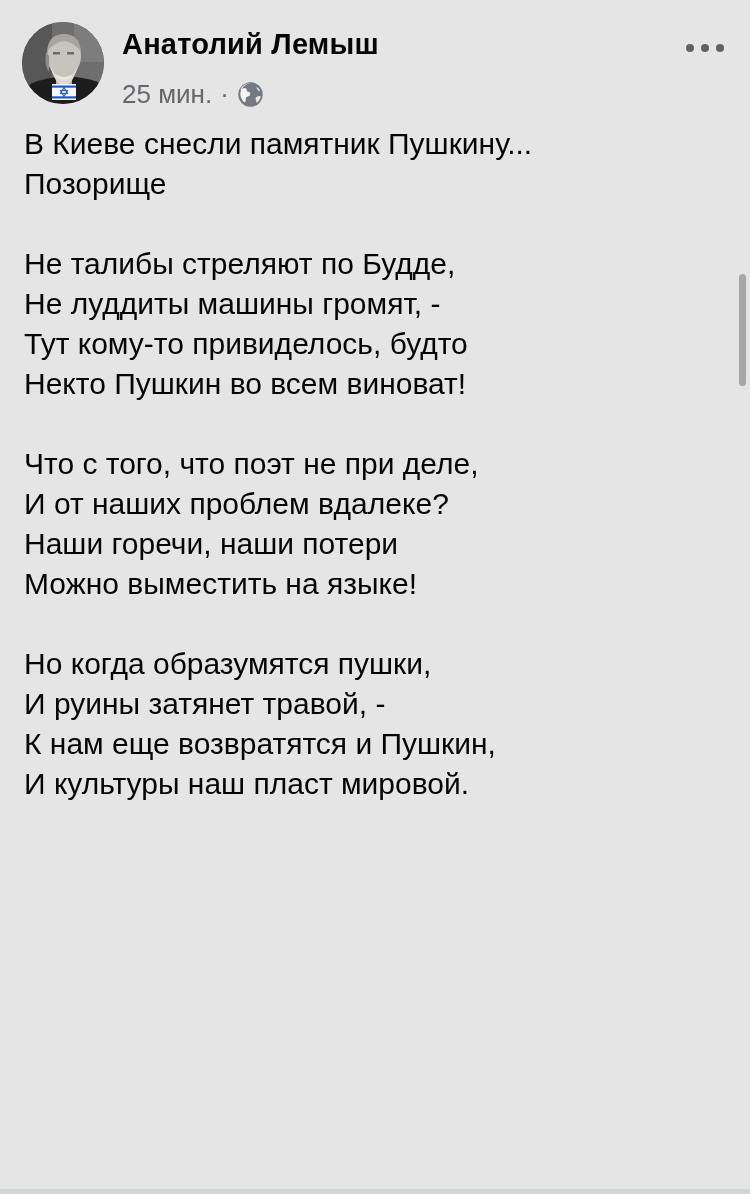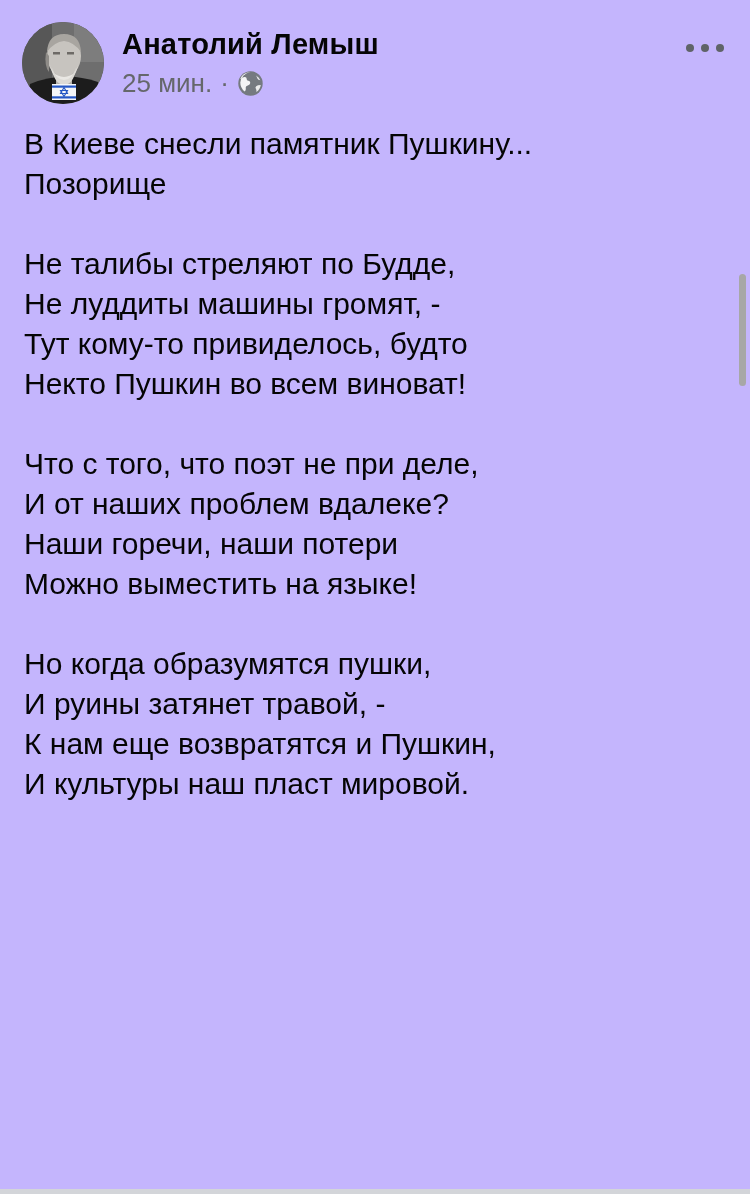--- a/index.html
+++ b/index.html
@@ -9,21 +9,21 @@
     width: 750px;
     height: 1194px;
     background: #ffffff;
     overflow: hidden;
     font-family: "Liberation Sans", "DejaVu Sans", sans-serif;
   }
   .post {
     position: relative;
     width: 750px;
     height: 1194px;
-    background: #c4b5fd;
+    background: #e5e5e5;
   }
   
   .post-header {
     display: flex;
     align-items: flex-start;
     padding: 22px 24px 0 22px;
     height: 120px;
   }
   .avatar {
     width: 82px;
@@ -43,21 +43,21 @@
     font-size: 29px;
     font-weight: 700;
     color: #050505;
     letter-spacing: 0.2px;
     margin-top: 5px;
     line-height: 34px;
   }
   .meta-row {
     display: flex;
     align-items: center;
-    margin-top: 7px;
+    margin-top: 18px;
     color: #65676b;
     font-size: 26px;
     line-height: 30px;
   }
   .meta-sep {
     margin: 0 8px;
     color: #65676b;
   }
   .globe-icon svg { display: block; }
   .more-button {

